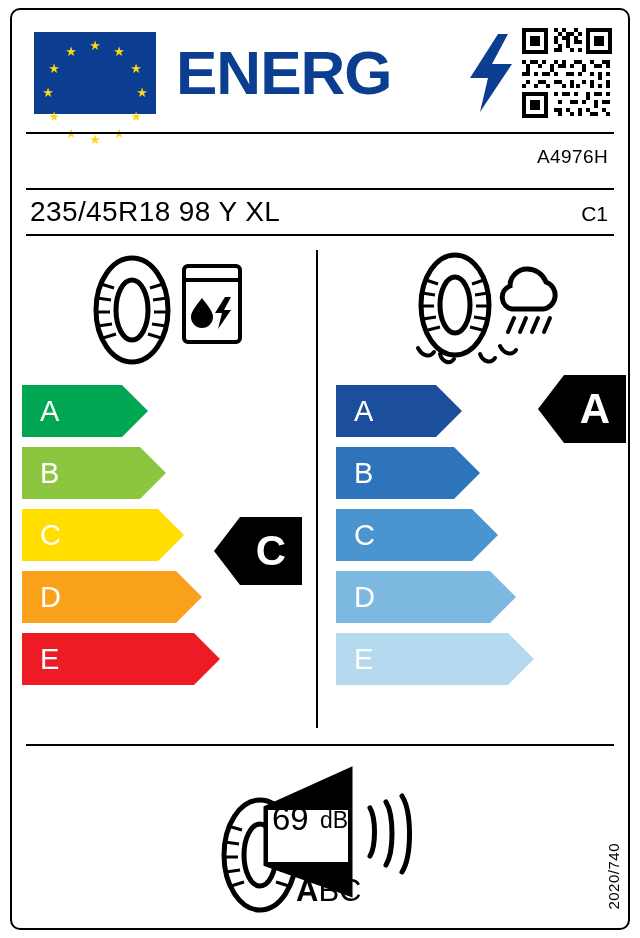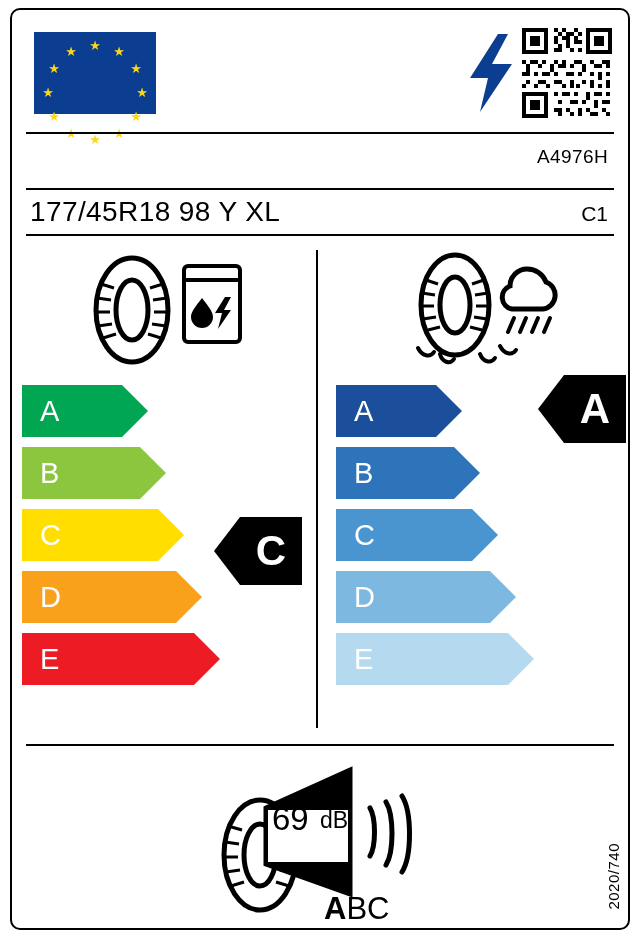--- a/index.html
+++ b/index.html
@@ -210,24 +210,23 @@
   }
   .noise-unit {
     position: absolute;
     left: 320px;
     top: 807px;
     font-size: 23px;
   }
   .noise-class {
     position: absolute;
     left: 296px;
-    top: 891px;
+    top: 873px;
     font-size: 31px;
     letter-spacing: 0px;
-    margin-left: 28px;
   }
   .noise-class b { font-weight: bold; color: #000; }
   .noise-class span { font-weight: normal; color: #000; }
 
   .date {
     position: absolute;
     right: 18px;
     bottom: 28px;
     font-size: 15px;
     writing-mode: vertical-rl;
@@ -249,20 +248,21 @@
     <span class="star" style="left:102px; top:84px;">★</span>
     <span class="star" style="left:85px;  top:101px;">★</span>
     <span class="star" style="left:61px;  top:107px;">★</span>
     <span class="star" style="left:37px;  top:101px;">★</span>
     <span class="star" style="left:20px;  top:84px;">★</span>
     <span class="star" style="left:14px;  top:60px;">★</span>
     <span class="star" style="left:20px;  top:36px;">★</span>
     <span class="star" style="left:37px;  top:19px;">★</span>
   </div>
 
+  <div class="energy-word">ENERG</div>
 
   <svg class="bolt" viewBox="0 0 44 78">
     <polygon points="30,0 2,44 20,44 12,78 44,30 24,30 40,0" fill="#0b3e91"></polygon>
   </svg>
 
   <svg class="qr" viewBox="0 0 94 94">
     <rect x="0" y="0" width="94" height="94" fill="#ffffff"></rect>
     <g fill="#000000">
       <rect x="2" y="2" width="26" height="26"></rect>
         <rect x="6" y="6" width="18" height="18" fill="#fff"></rect>
@@ -349,21 +349,21 @@
     </g>
   </svg>
 
   <div class="rule r1"></div>
   <div class="rule r2"></div>
   <div class="rule r3"></div>
   <div class="rule r4"></div>
   <div class="vdiv"></div>
 
   <div class="code">A4976H</div>
-  <div class="size">177/45R18 98 Y XL</div>
+  <div class="size">235/45R18 98 Y XL</div>
   <div class="class">C1</div>
 
   <svg class="pict fuel" viewBox="0 0 165 120">
     <g fill="none" stroke="#000" stroke-width="5">
       <ellipse cx="48" cy="60" rx="36" ry="52"></ellipse>
       <ellipse cx="48" cy="60" rx="16" ry="30"></ellipse>
     </g>
     <g stroke="#000" stroke-width="3">
       <line x1="17" y1="34" x2="30" y2="38"></line>
       <line x1="13" y1="48" x2="27" y2="50"></line>

